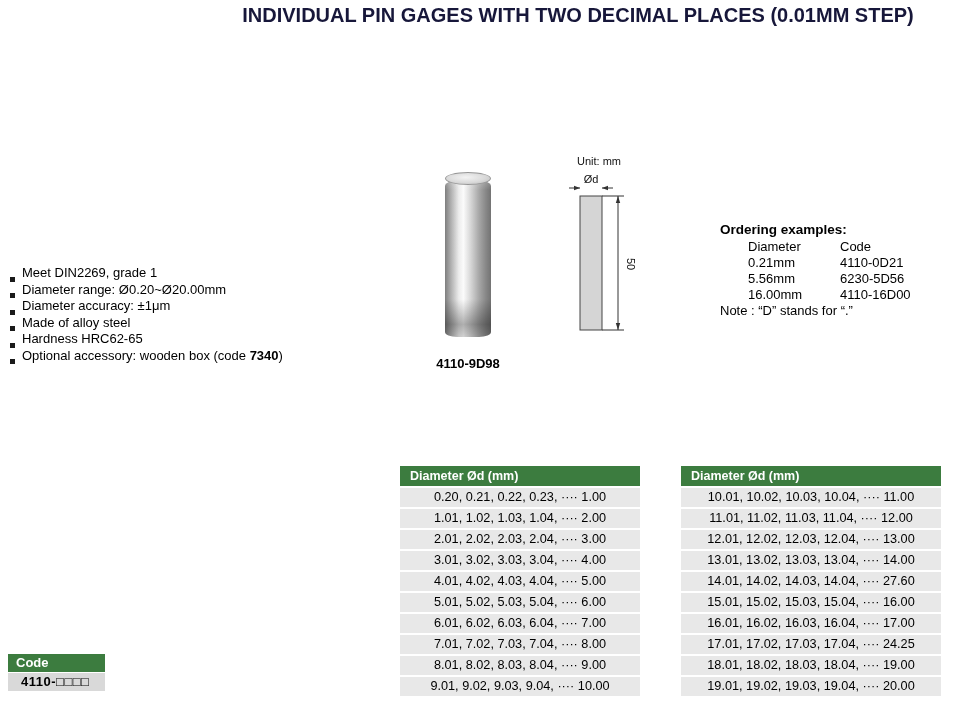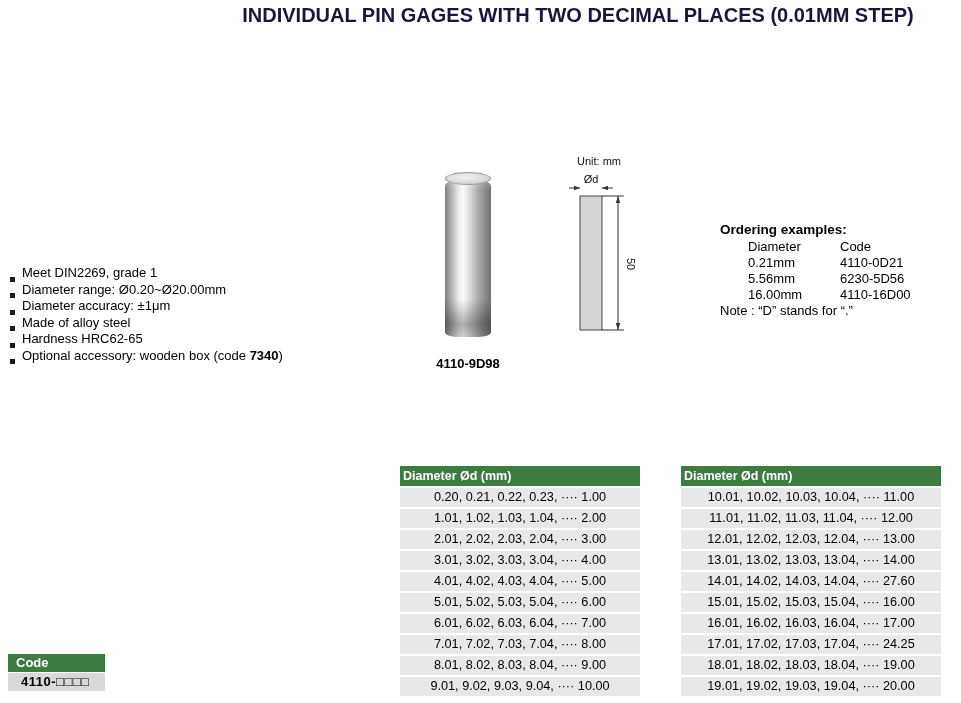--- a/index.html
+++ b/index.html
@@ -48,21 +48,21 @@
   .code-block { left:8px; top:654px; width:97px; font-size:13px; }
   .code-header { background:var(--accent-green,#3c7c3f); color:#fff; font-weight:bold; height:18px; line-height:18px; padding-left:8px; }
   .code-value  { background:#d9d9d9; font-weight:bold; height:18px; line-height:18px; padding-left:13px; margin-top:1px; letter-spacing:0.5px; }
 
   
   .dtable { top:466px; }
   .dtable-left  { left:400px; width:240px; }
   .dtable-right { left:681px; width:260px; }
   .dtable-header {
     background:var(--accent-green,#3c7c3f); color:#fff; font-weight:bold;
-    font-size:12.5px; height:20px; line-height:20px; padding-left:3px;
+    font-size:12.5px; height:20px; line-height:20px; padding-left:10px;
   }
   .dtable-row {
     background:var(--row-gray,#e8e8e8); height:19px; line-height:19px;
     text-align:center; font-size:12.7px; margin-top:2px; white-space:nowrap;
   }
 </style>
 </head>
 <body>
 
 <div id="canvas">

